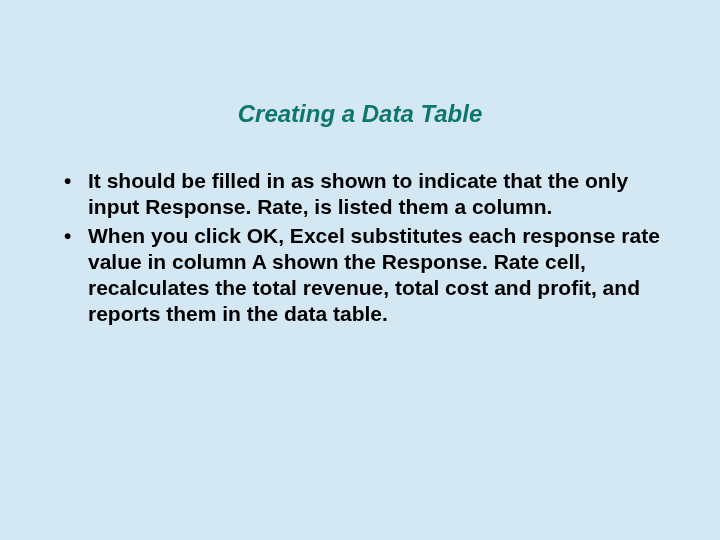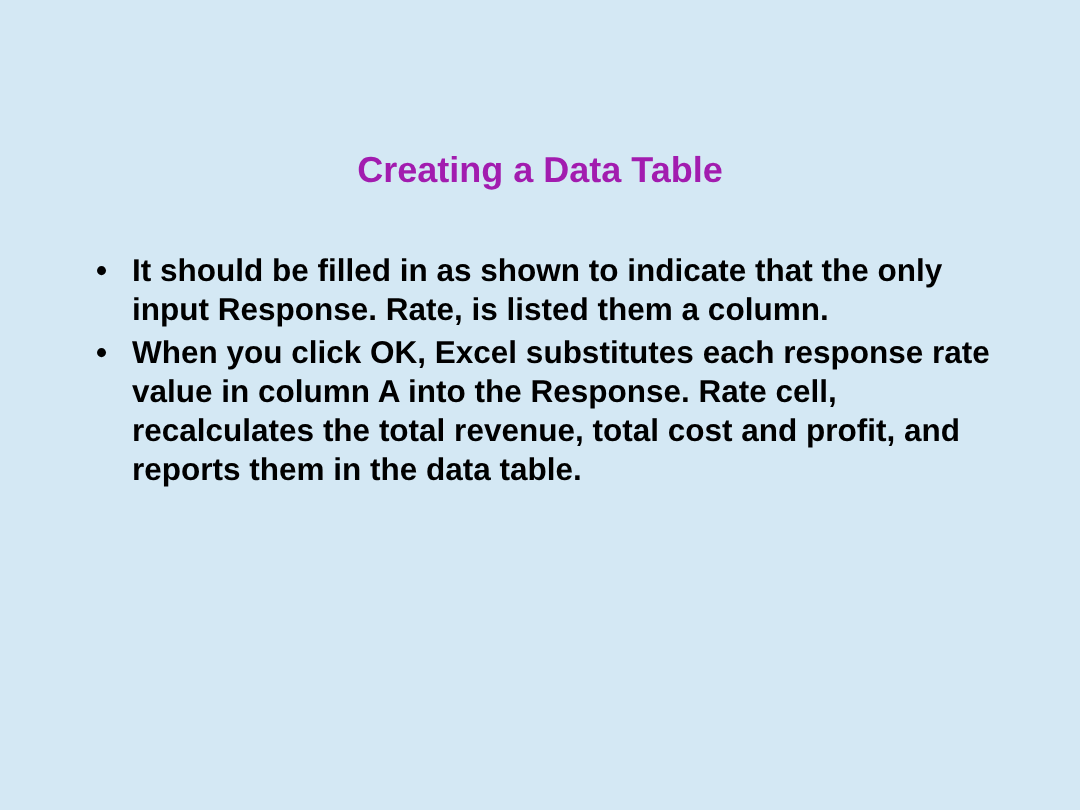--- a/index.html
+++ b/index.html
@@ -18,23 +18,24 @@
     .slide {
       width: 100%;
       height: 100%;
       padding: 0;
       position: relative;
     }
     .title {
       text-align: center;
       font-size: 24px;
       font-weight: bold;
-      color: #a21caf;
+      color: #0f766e;
       margin-top: 100px;
       margin-bottom: 40px;
+      font-style: italic;
     }
     .content {
       padding-left: 58px;
       padding-right: 60px;
     }
     .bullet-list {
       list-style: none;
     }
     .bullet-item {
       display: flex;
@@ -61,18 +62,18 @@
   <h1 class="title">Creating a Data Table</h1>
 
   <div class="content">
     <ul class="bullet-list">
       <li class="bullet-item">
         <span class="bullet-marker">•</span>
         <span class="bullet-text">It should be filled in as shown to indicate that the only input Response. Rate, is listed them a column.</span>
       </li>
       <li class="bullet-item">
         <span class="bullet-marker">•</span>
-        <span class="bullet-text">When you click OK, Excel substitutes each response rate value in column A into the Response. Rate cell, recalculates the total revenue, total cost and profit, and reports them in the data table.</span>
+        <span class="bullet-text">When you click OK, Excel substitutes each response rate value in column A shown the Response. Rate cell, recalculates the total revenue, total cost and profit, and reports them in the data table.</span>
       </li>
     </ul>
   </div>
 
 </div>
 
 </body></html>

